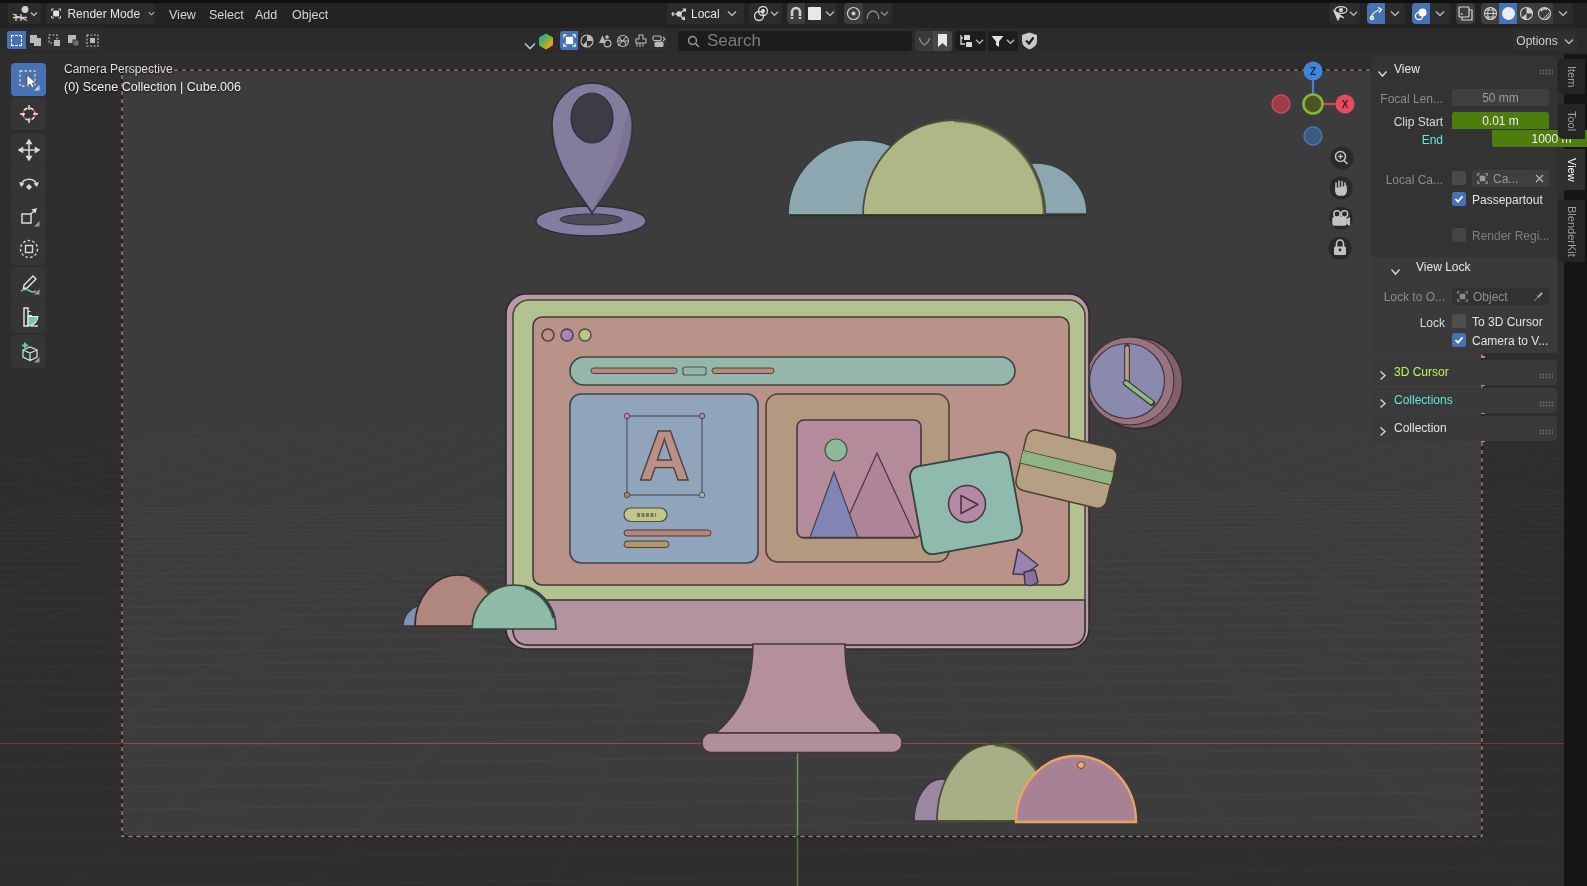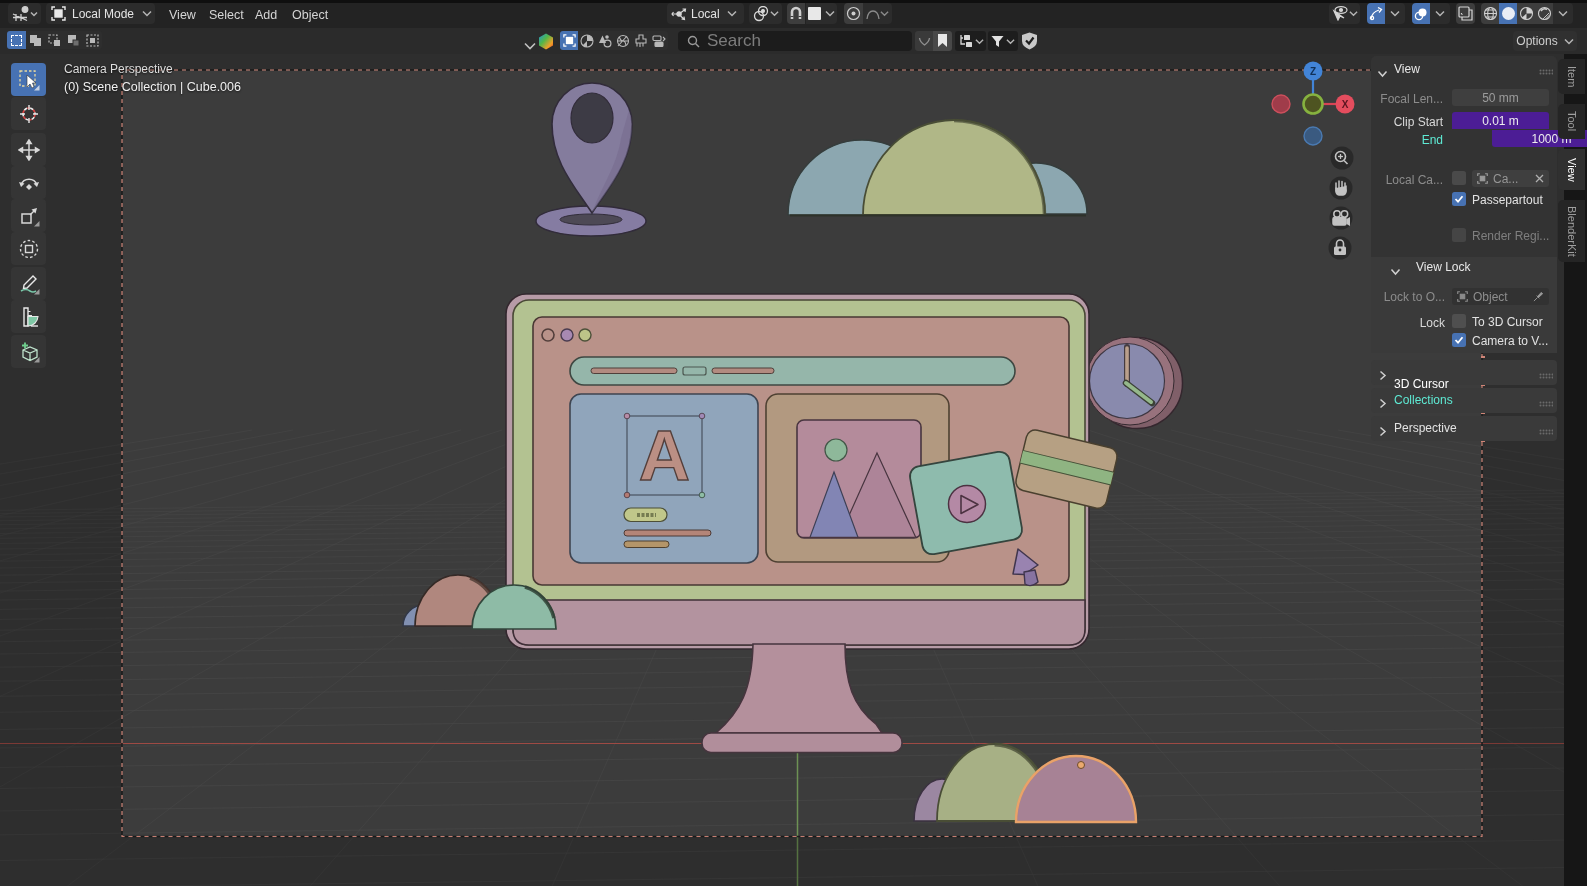--- a/index.html
+++ b/index.html
@@ -7,21 +7,21 @@
 .abs{position:absolute;}
 #stage{position:relative;width:1587px;height:886px;}
 
 #topstrip{left:0;top:0;width:1587px;height:3px;background:#0f0f0f;}
 #hdr1{left:0;top:3px;width:1587px;height:25px;background:#232323;}
 #hdr2{left:0;top:28px;width:1587px;height:26px;background:#2b2b2b;}
 .btn{position:absolute;background:#2c2c2c;border-radius:4px;display:flex;align-items:center;justify-content:center;color:#dedede;font-size:12px;white-space:nowrap;}
 .menu{position:absolute;color:#d5d5d5;font-size:12.5px;top:7px;line-height:17px;white-space:nowrap;}
 
 .tbtn{position:absolute;left:11px;width:35px;height:33px;background:#353535;border-radius:4px;display:flex;align-items:center;justify-content:center;}
-.field{position:absolute;background:#4c1d95;color:#eee;font-size:12px;display:flex;align-items:center;justify-content:center;border-radius:3px;}
+.field{position:absolute;background:#4d7c0f;color:#eee;font-size:12px;display:flex;align-items:center;justify-content:center;border-radius:3px;}
 .lbl{position:absolute;color:#8c8c8c;font-size:12px;text-align:right;white-space:nowrap;}
 .wlbl{position:absolute;color:#e2e2e2;font-size:12px;white-space:nowrap;}
 .cbx{position:absolute;width:14px;height:14px;border-radius:2.5px;background:#545454;}
 .cbx.on{background:#4772b3;}
 .cbx.on svg{position:absolute;left:1px;top:1px;}
 .phead{position:absolute;color:#e8e8e8;font-size:12px;font-weight:normal;white-space:nowrap;}
 .tab{position:absolute;left:0px;width:27px;background:#252525;border-radius:5px 0 0 5px;color:#9f9f9f;font-size:11px;display:flex;align-items:center;justify-content:center;}
 .tab span{writing-mode:vertical-rl;}
 </style>
 </head>
@@ -269,21 +269,21 @@
 <path d="M 19,6.5 L 22,9.5 L 25,6.5" stroke="#b5b5b5" fill="none" stroke-width="1.5"></path>
 </svg>
       </div>
 <div class="btn" style="left:46px;top:3px;width:109px;height:21px;justify-content:flex-start;padding-left:5px;">
 <svg width="15" height="15" viewBox="0 0 15 15" style="margin-right:6px;">
 <g stroke="#e8e8e8" fill="none" stroke-width="1.4">
 <path d="M 1,4 L 1,1 L 4,1 M 11,1 L 14,1 L 14,4 M 14,11 L 14,14 L 11,14 M 4,14 L 1,14 L 1,11"></path>
 <rect x="4" y="4" width="7" height="7" fill="#e8e8e8"></rect>
 </g>
         </svg>
-<span style="color:#e4e4e4;white-space:nowrap;">Local Mode</span>
+<span style="color:#e4e4e4;white-space:nowrap;">Render Mode</span>
 <svg width="10" height="7" viewBox="0 0 10 7" style="margin-left:8px;">
           <path d="M 1,1.5 L 5,5.5 L 9,1.5" stroke="#b5b5b5" fill="none" stroke-width="1.5"></path>
         </svg>
 </div>
 <div class="menu" style="left:169px;">View</div>
 <div class="menu" style="left:209px;">Select</div>
 <div class="menu" style="left:255px;">Add</div>
 <div class="menu" style="left:292px;">Object</div>
 <div class="btn" style="left:667px;top:3px;width:77px;height:21px;justify-content:flex-start;padding-left:4px;">
 <svg width="16" height="15" viewBox="0 0 16 15" style="margin-right:4px;">
@@ -701,21 +701,21 @@
 <div class="cbx on" style="left:1452px;top:333px;">
         <svg width="12" height="12" viewBox="0 0 12 12">
           <path d="M 2.5,6 L 5,8.7 L 9.5,3.2" stroke="#fff" fill="none" stroke-width="1.8"></path>
         </svg>
       </div>
 <div class="wlbl" style="left:1472px;top:334px;">Camera to V...</div>
 <div class="abs" style="left:1371px;top:360px;width:186px;height:25px;background:#3a3a3a;border-radius:4px;"></div>
 <div class="abs" style="left:1379px;top:367px;"><svg width="8" height="11" viewBox="0 0 8 11">
           <path d="M 1.5,1.5 L 6,5.5 L 1.5,9.5" stroke="#d0d0d0" fill="none" stroke-width="1.5"></path>
         </svg></div>
-<div class="phead" style="left:1394px;top:377px;font-weight:normal;color:#ffffff;">3D Cursor</div>
+<div class="phead" style="left:1394px;top:365px;font-weight:normal;color:#bef264;">3D Cursor</div>
 <div class="abs" style="left:1539px;top:368px;"><svg width="14" height="9" viewBox="0 0 14 9">
           <g fill="#6a6a6a">
             <circle cx="1.5" cy="1.5" r="1"></circle>
             <circle cx="1.5" cy="4.5" r="1"></circle>
             <circle cx="4.5" cy="1.5" r="1"></circle>
             <circle cx="4.5" cy="4.5" r="1"></circle>
             <circle cx="7.5" cy="1.5" r="1"></circle>
             <circle cx="7.5" cy="4.5" r="1"></circle>
             <circle cx="10.5" cy="1.5" r="1"></circle>
             <circle cx="10.5" cy="4.5" r="1"></circle>
@@ -739,21 +739,21 @@
             <circle cx="10.5" cy="1.5" r="1"></circle>
             <circle cx="10.5" cy="4.5" r="1"></circle>
             <circle cx="13.5" cy="1.5" r="1"></circle>
             <circle cx="13.5" cy="4.5" r="1"></circle>
           </g>
         </svg></div>
 <div class="abs" style="left:1371px;top:416px;width:186px;height:25px;background:#3a3a3a;border-radius:4px;"></div>
 <div class="abs" style="left:1379px;top:423px;"><svg width="8" height="11" viewBox="0 0 8 11">
           <path d="M 1.5,1.5 L 6,5.5 L 1.5,9.5" stroke="#d0d0d0" fill="none" stroke-width="1.5"></path>
         </svg></div>
-<div class="phead" style="left:1394px;top:421px;font-weight:normal;color:#e3e3e3;">Perspective</div>
+<div class="phead" style="left:1394px;top:421px;font-weight:normal;color:#e3e3e3;">Collection</div>
 <div class="abs" style="left:1539px;top:424px;"><svg width="14" height="9" viewBox="0 0 14 9">
           <g fill="#6a6a6a">
             <circle cx="1.5" cy="1.5" r="1"></circle>
             <circle cx="1.5" cy="4.5" r="1"></circle>
             <circle cx="4.5" cy="1.5" r="1"></circle>
             <circle cx="4.5" cy="4.5" r="1"></circle>
             <circle cx="7.5" cy="1.5" r="1"></circle>
             <circle cx="7.5" cy="4.5" r="1"></circle>
             <circle cx="10.5" cy="1.5" r="1"></circle>
             <circle cx="10.5" cy="4.5" r="1"></circle>

